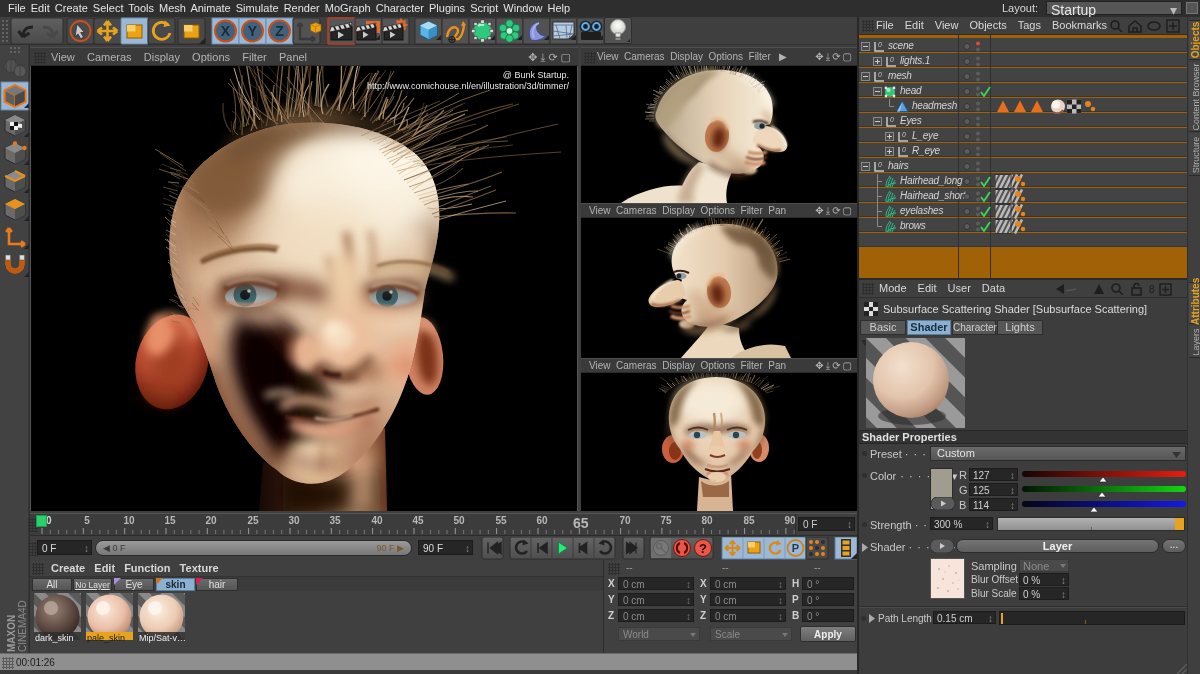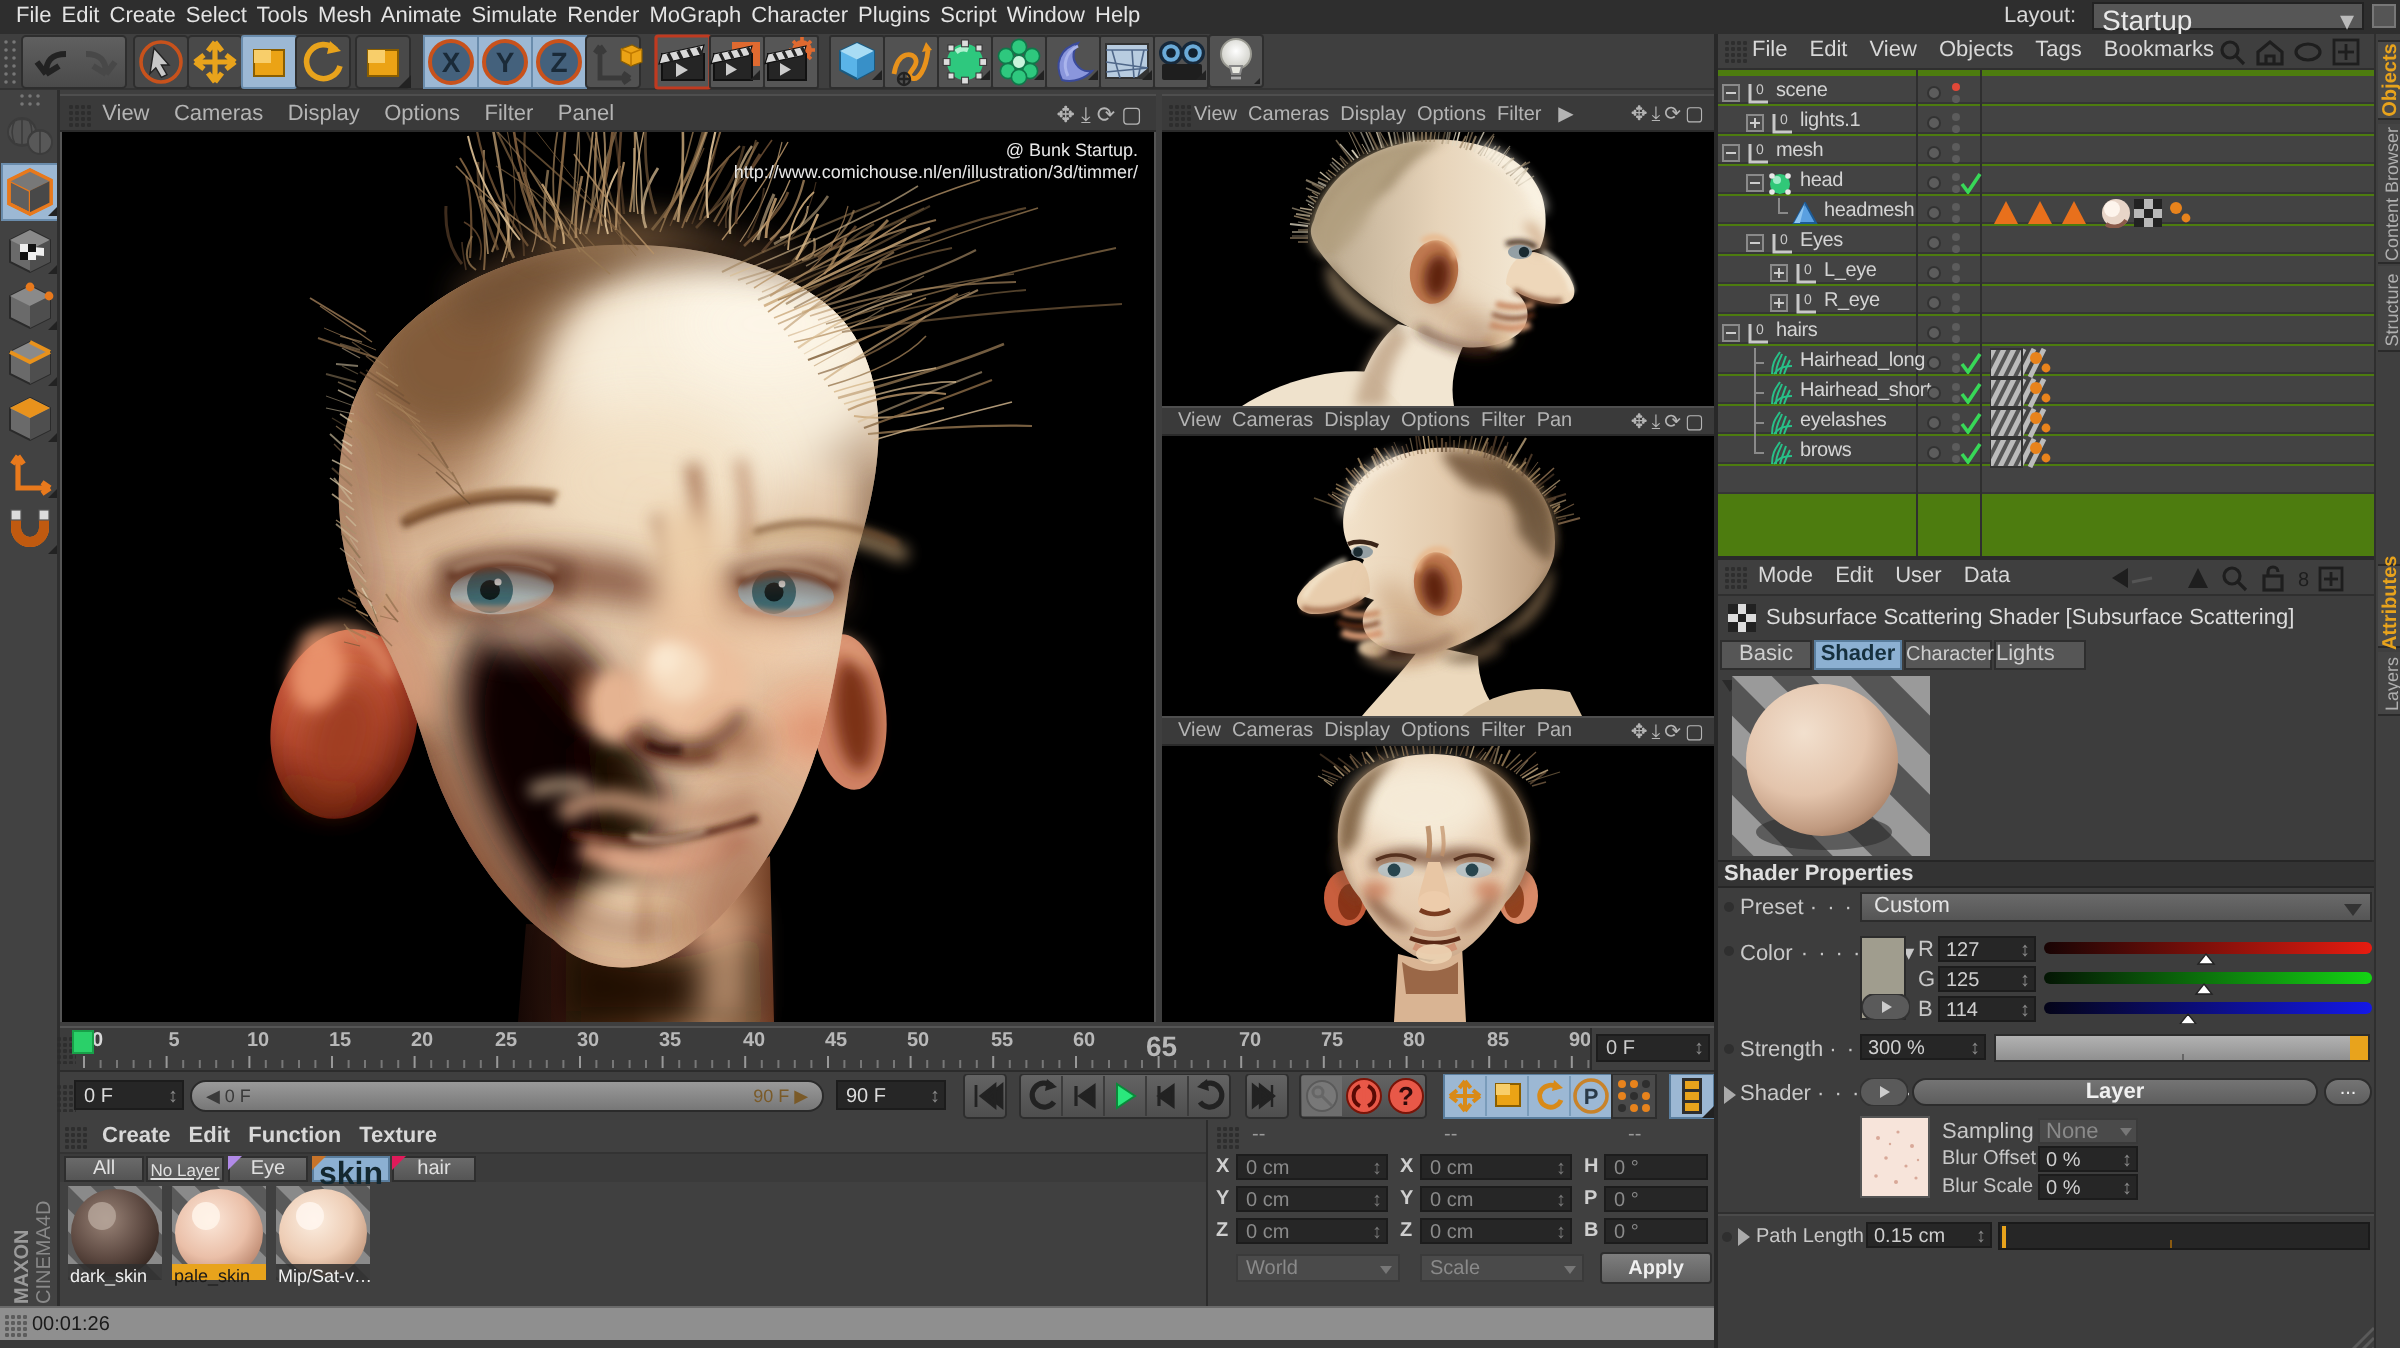--- a/index.html
+++ b/index.html
@@ -1280,21 +1280,21 @@
 </div>
 
 <div class="abs" id="matmgr" style="left:30px;top:560px;width:573px;height:93px;background:#404040;">
   <div class="abs gridh" style="left:2px;top:3px;"></div>
   <span class="abs" style="left:21px;top:2px;font-size:11px;font-weight:bold;color:#d8d8d8;word-spacing:6px;">Create Edit Function Texture</span>
   <div class="abs" style="left:0;top:16px;width:573px;height:15px;background:#3b3b3b;border-top:1px solid #333;">
     <div class="abs" style="left:2px;top:1px;width:40px;height:13px;background:linear-gradient(#6a6a6a,#555);border:1px solid #2e2e2e;font-size:10px;color:#e0e0e0;text-align:center;">All</div>
     <div class="abs" style="left:43px;top:1px;width:39px;height:13px;background:linear-gradient(#6a6a6a,#555);border:1px solid #2e2e2e;font-size:8.5px;color:#e0e0e0;text-align:center;line-height:12px;text-decoration:underline;">No Layer</div>
     <div class="abs" style="left:84px;top:1px;width:40px;height:13px;background:linear-gradient(#6a6a6a,#555);border:1px solid #2e2e2e;font-size:10px;color:#e0e0e0;text-align:center;">Eye</div>
     <div class="abs" style="left:84px;top:1px;width:0;height:0;border-left:7px solid #b18ae8;border-bottom:7px solid transparent;"></div>
-    <div class="abs" style="left:126px;top:1px;width:39px;height:13px;background:#8cb0d2;border:1px solid #5a7e9e;font-size:16px;font-weight:bold;color:#142830;text-align:center;">skin</div>
+    <div class="abs" style="left:126px;top:1px;width:39px;height:13px;background:#8cb0d2;border:1px solid #5a7e9e;font-size:10px;font-weight:bold;color:#142830;text-align:center;">skin</div>
     <div class="abs" style="left:126px;top:1px;width:0;height:0;border-left:7px solid #c8742a;border-bottom:7px solid transparent;"></div>
     <div class="abs" style="left:166px;top:1px;width:42px;height:13px;background:linear-gradient(#6a6a6a,#555);border:1px solid #2e2e2e;font-size:10px;color:#e0e0e0;text-align:center;">hair</div>
     <div class="abs" style="left:166px;top:1px;width:0;height:0;border-left:7px solid #e01a5a;border-bottom:7px solid transparent;"></div>
   </div>
   <svg class="abs" style="left:4px;top:33px;" width="160" height="55">
     <defs>
       <pattern id="mdiag" width="16" height="16" patternUnits="userSpaceOnUse" patternTransform="rotate(45)">
         <rect width="16" height="16" fill="#8a8a8a"></rect>
             <rect y="0" width="16" height="8" fill="#5a5a5a"></rect>
       </pattern>
@@ -1389,21 +1389,21 @@
             <line x1="11" y1="9" x2="15" y2="13"></line>
        <path d="M 22 13 v -6 l 6 -5 l 6 5 v 6 z M 26 13 v -4 h 4 v 4"></path>
        <ellipse cx="47" cy="7" rx="6" ry="4"></ellipse>
      </g>
      <rect x="60" y="1" width="12" height="12" fill="none" stroke="#1e1e1e" stroke-width="1.4"></rect>
      <line x1="66" y1="3" x2="66" y2="11" stroke="#1e1e1e" stroke-width="1.4"></line>
      <line x1="62" y1="7" x2="70" y2="7" stroke="#1e1e1e" stroke-width="1.4"></line>
    </svg>
  </div>
 
- <div class="abs" style="left:0;top:18px;width:328px;height:243px;background:#4d7c0f;">
+ <div class="abs" style="left:0;top:18px;width:328px;height:243px;background:#a16207;font-style:italic;">
   <div class="abs" style="left:0;top:3px;width:328px;height:14px;background:#434343;border-bottom:1px solid #363636;"></div>
         <div class="abs" style="left:0;top:18px;width:328px;height:14px;background:#434343;border-bottom:1px solid #363636;"></div>
         <div class="abs" style="left:0;top:33px;width:328px;height:14px;background:#434343;border-bottom:1px solid #363636;"></div>
         <div class="abs" style="left:0;top:48px;width:328px;height:14px;background:#434343;border-bottom:1px solid #363636;"></div>
         <div class="abs" style="left:0;top:63px;width:328px;height:14px;background:#434343;border-bottom:1px solid #363636;"></div>
         <div class="abs" style="left:0;top:78px;width:328px;height:14px;background:#434343;border-bottom:1px solid #363636;"></div>
         <div class="abs" style="left:0;top:93px;width:328px;height:14px;background:#434343;border-bottom:1px solid #363636;"></div>
         <div class="abs" style="left:0;top:108px;width:328px;height:14px;background:#434343;border-bottom:1px solid #363636;"></div>
         <div class="abs" style="left:0;top:123px;width:328px;height:14px;background:#434343;border-bottom:1px solid #363636;"></div>
         <div class="abs" style="left:0;top:138px;width:328px;height:14px;background:#434343;border-bottom:1px solid #363636;"></div>
@@ -1735,21 +1735,21 @@
           <rect x="9" y="0" width="5" height="5" fill="#222"></rect>
      <rect x="5" y="5" width="4" height="4" fill="#222"></rect>
           <rect x="0" y="9" width="5" height="5" fill="#222"></rect>
      <rect x="9" y="9" width="5" height="5" fill="#222"></rect>
    </svg>
    <span class="abs" style="left:24px;top:23px;font-size:11px;color:#dcdcdc;">Subsurface Scattering Shader [Subsurface Scattering]</span>
 
    <div class="abs" style="left:1px;top:40px;width:46px;height:15px;background:#565656;border:1px solid #2e2e2e;color:#cfcfcf;font-size:11px;text-align:center;">Basic</div>
    <div class="abs" style="left:48px;top:40px;width:44px;height:15px;background:#8cb0d2;border:1px solid #5a7e9e;color:#16303e;font-size:11px;font-weight:bold;text-align:center;">Shader</div>
    <div class="abs" style="left:93px;top:40px;width:44px;height:15px;background:#565656;border:1px solid #2e2e2e;color:#cfcfcf;font-size:10px;line-height:14px;text-align:center;">Character</div>
-   <div class="abs" style="left:138px;top:40px;width:46px;height:15px;background:#565656;border:1px solid #2e2e2e;color:#cfcfcf;font-size:11px;text-align:left;">Lights</div>
+   <div class="abs" style="left:138px;top:40px;width:46px;height:15px;background:#565656;border:1px solid #2e2e2e;color:#cfcfcf;font-size:11px;text-align:center;">Lights</div>
 
    <svg class="abs" style="left:0px;top:57px;" width="12" height="12">
           <path d="M 2 3 l 8 0 l -4 6 z" fill="#2a2a2a"></path>
         </svg>
    <svg class="abs" style="left:7px;top:58px;" width="99px" height="90">
      <defs>
        <pattern id="diag" width="28" height="28" patternUnits="userSpaceOnUse" patternTransform="rotate(45)">
          <rect width="28" height="28" fill="#9a9a9a"></rect>
               <rect y="0" width="28" height="14" fill="#555"></rect>
        </pattern>

